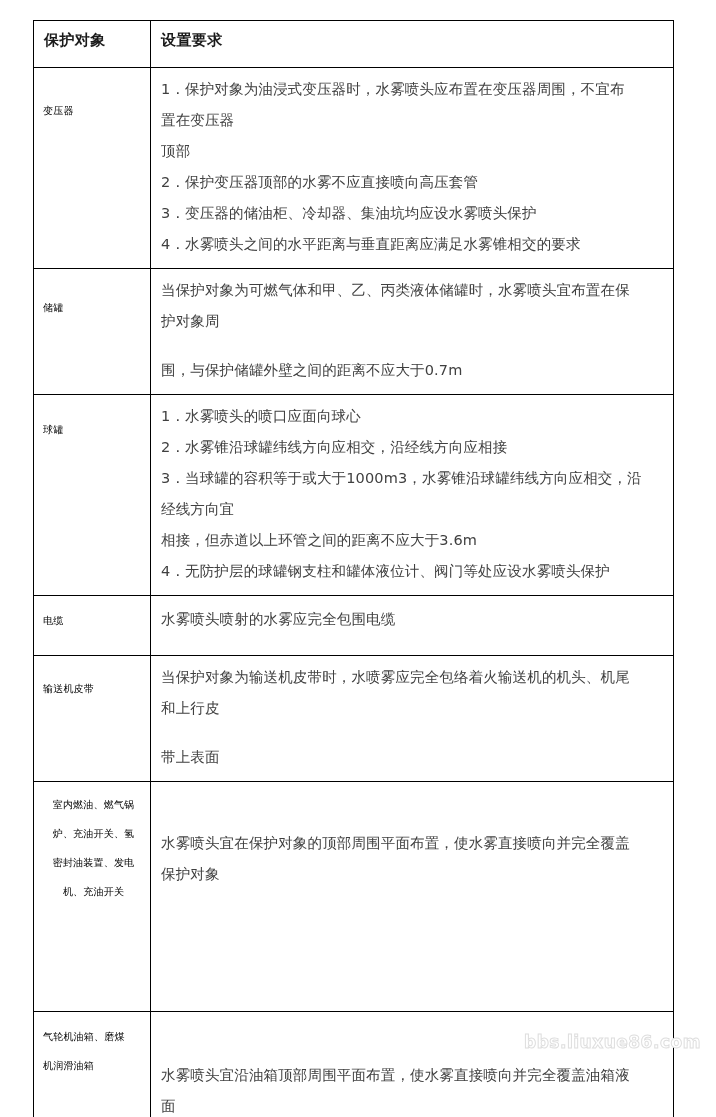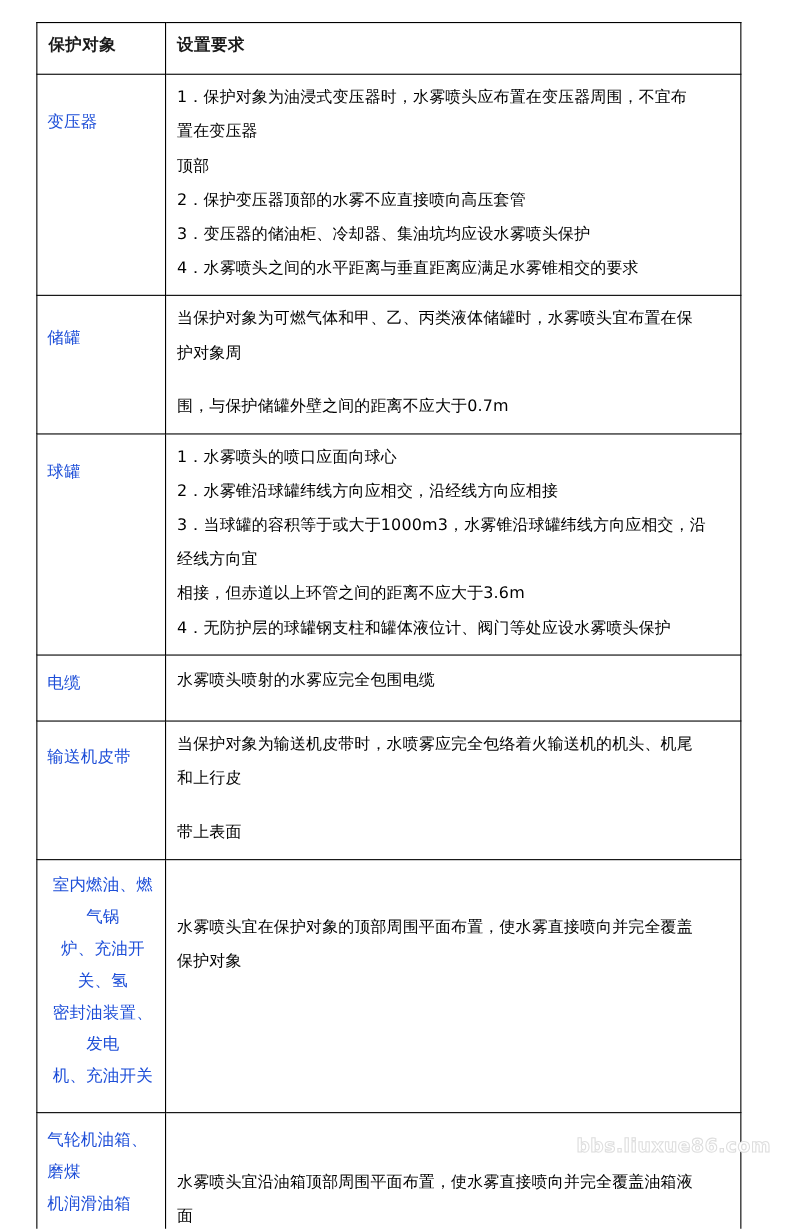--- a/index.html
+++ b/index.html
@@ -54,39 +54,39 @@
     font-size: 15px;
     font-weight: bold;
     color: #1a1a1a;
     line-height: 1.35;
     letter-spacing: 0.4px;
     white-space: nowrap;
   }
 
   
   .label-inner {
-    font-size: 15px;
-    color: #1d4ed8;
+    font-size: 10px;
+    color: #000000;
     line-height: 29px;
     padding: 0 6px 0 9px;
     letter-spacing: 0.2px;
   }
   .label-inner .ln { display: block; }
   .label-pad-1 { padding-top: 28px; }
   .label-pad-2 { padding-top: 24px; }
   .label-pad-3 { padding-top: 20px; }
   .label-pad-4 { padding-top: 10px; }
   .label-pad-5 { padding-top: 18px; }
   .label-pad-6 { padding-top: 8px; text-align: center; }
   .label-pad-7 { padding-top: 10px; }
 
   
   .req-inner {
     font-size: 14.5px;
-    color: #000000;
+    color: #404040;
     line-height: 31px;
     padding: 6px 12px 8px 10px;
     letter-spacing: 0.15px;
   }
   .req-inner p {
     margin: 0;
   }
   .req-inner p.gap {
     margin-top: 18px;
   }

